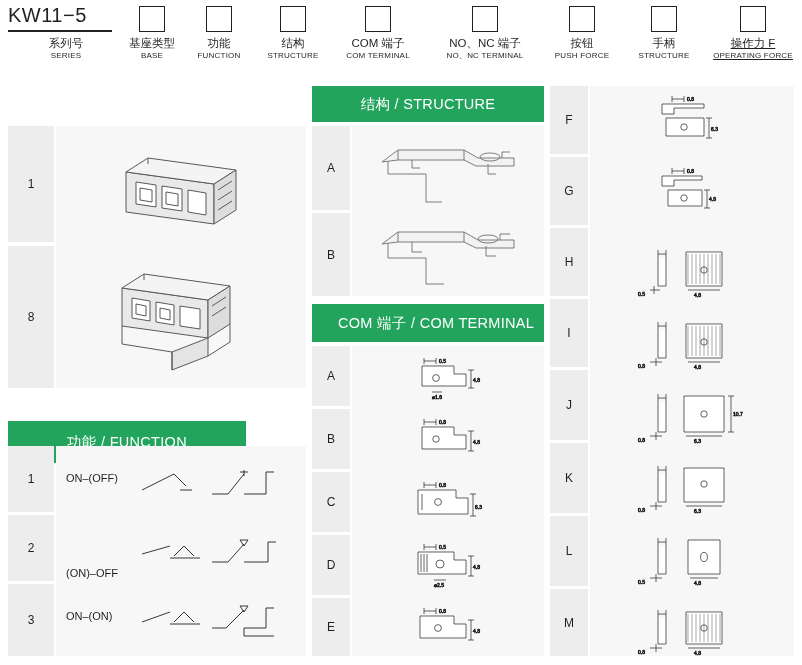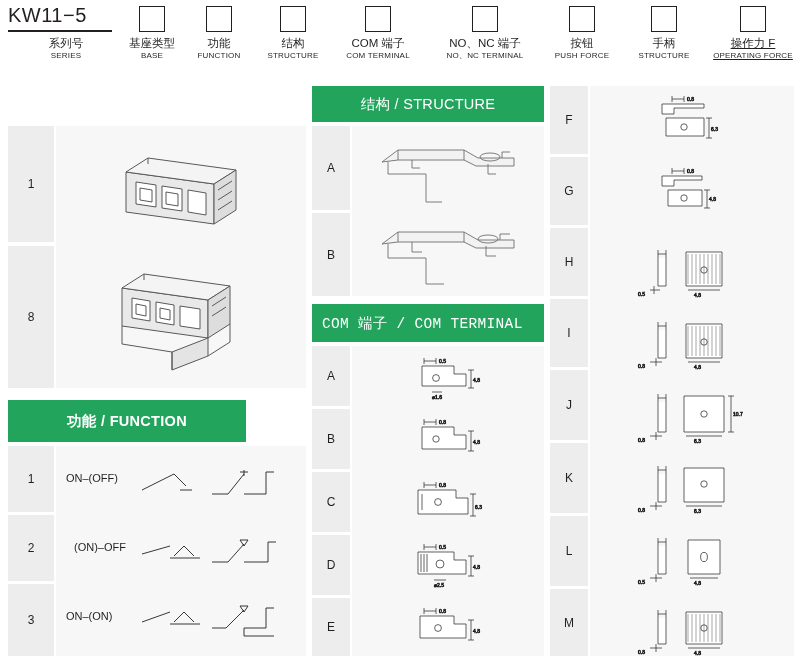--- a/index.html
+++ b/index.html
@@ -31,21 +31,21 @@
   .hdr-cn { font-size:11.5px; color:#231f20; line-height:14px; white-space:nowrap; }
   .hdr-en { font-size:8px; color:#231f20; line-height:11px; white-space:nowrap; letter-spacing:0.2px; }
   .hdr-col.noboxtop .hdr-box { visibility:hidden; }
 
   
   .green-bar {
     position:absolute; background:#22a45d; color:#ffffff;
     display:flex; align-items:center; justify-content:center;
     font-size:14.5px; letter-spacing:0.3px;
   }
-  .green-bar.left-align { justify-content:flex-start; padding-left:10px;font-family:Liberation Mono, monospace; }
+  .green-bar.left-align { justify-content:flex-start; padding-left:26px; }
 
   
   .panel { position:absolute; background:#ededed; }
   .panel-white { position:absolute; background:#f7f7f7; }
   .cell-label {
     position:absolute; display:flex; align-items:center; justify-content:center;
     font-size:12px; color:#231f20;
   }
   .divider { position:absolute; background:#ffffff; }
 
@@ -166,41 +166,41 @@
         <path d="M100 64 L114 55"></path>
         <path d="M32 22 L32 28"></path>
         <path d="M96 86 L96 104 L60 118 L60 100" fill="#e4e4e4"></path>
         <path d="M96 104 L118 90 L118 72"></path>
         <path d="M60 118 L60 100 L10 92 L10 74" fill="none"></path>
         <path d="M60 100 L96 86"></path>
       </g>
     </svg>
   </div>
 
-  <div class="green-bar" style="left:8px; top:400px; width:238px; height:42px;font-weight:bold;">
+  <div class="green-bar" style="left:8px; top:421px; width:238px; height:42px;">
     <span>功能 / FUNCTION</span>
   </div>
 
   <div class="panel" style="left:8px; top:446px; width:46px; height:210px;"></div>
   <div class="panel-white" style="left:56px; top:446px; width:250px; height:210px;"></div>
 
   <div class="cell-label" style="left:8px; top:446px; width:46px; height:66px;">
     <span>1</span>
   </div>
   <div class="divider" style="left:8px; top:512px; width:46px; height:3px;"></div>
   <div class="cell-label" style="left:8px; top:515px; width:46px; height:66px;">
     <span>2</span>
   </div>
   <div class="divider" style="left:8px; top:581px; width:46px; height:3px;"></div>
   <div class="cell-label" style="left:8px; top:584px; width:46px; height:72px;">
     <span>3</span>
   </div>
 
   <div class="fn-text" style="left:66px; top:472px;">ON–(OFF)</div>
-  <div class="fn-text" style="left:66px; top:541px;margin-left:8px;">(ON)–OFF</div>
+  <div class="fn-text" style="left:66px; top:567px;">(ON)–OFF</div>
   <div class="fn-text" style="left:66px; top:610px;">ON–(ON)</div>
 
   <div class="art" style="left:140px; top:460px;">
     <svg width="160" height="46" viewBox="0 0 160 46">
       <g fill="none" stroke="#231f20" stroke-width="0.9">
         <path d="M2 30 L34 14"></path>
         <path d="M34 14 L46 26"></path>
         <path d="M40 30 L52 30"></path>
         <path d="M72 34 L88 34 L104 14"></path>
         <path d="M104 34 L126 34"></path>

